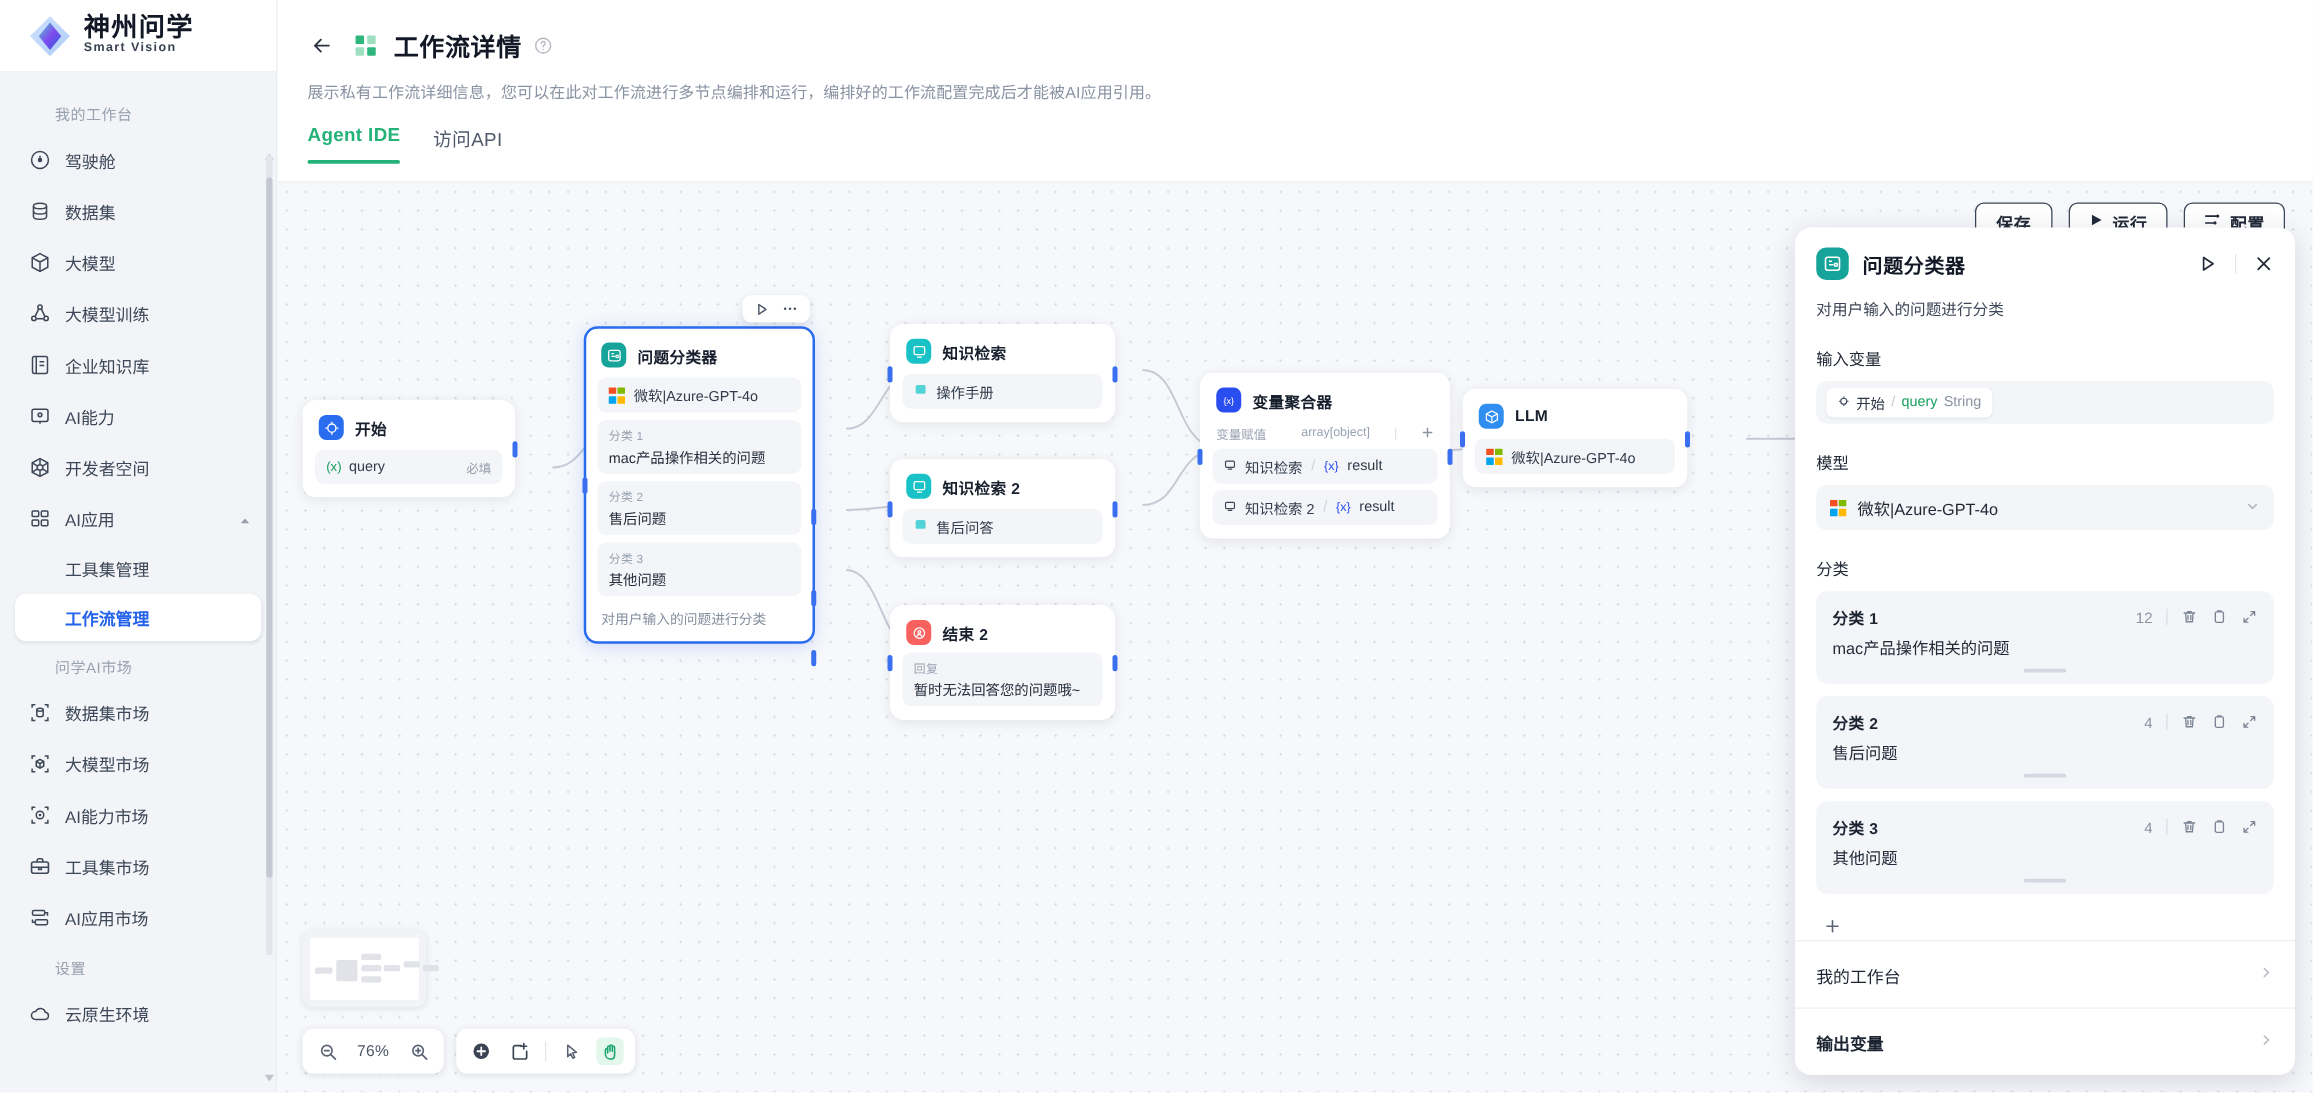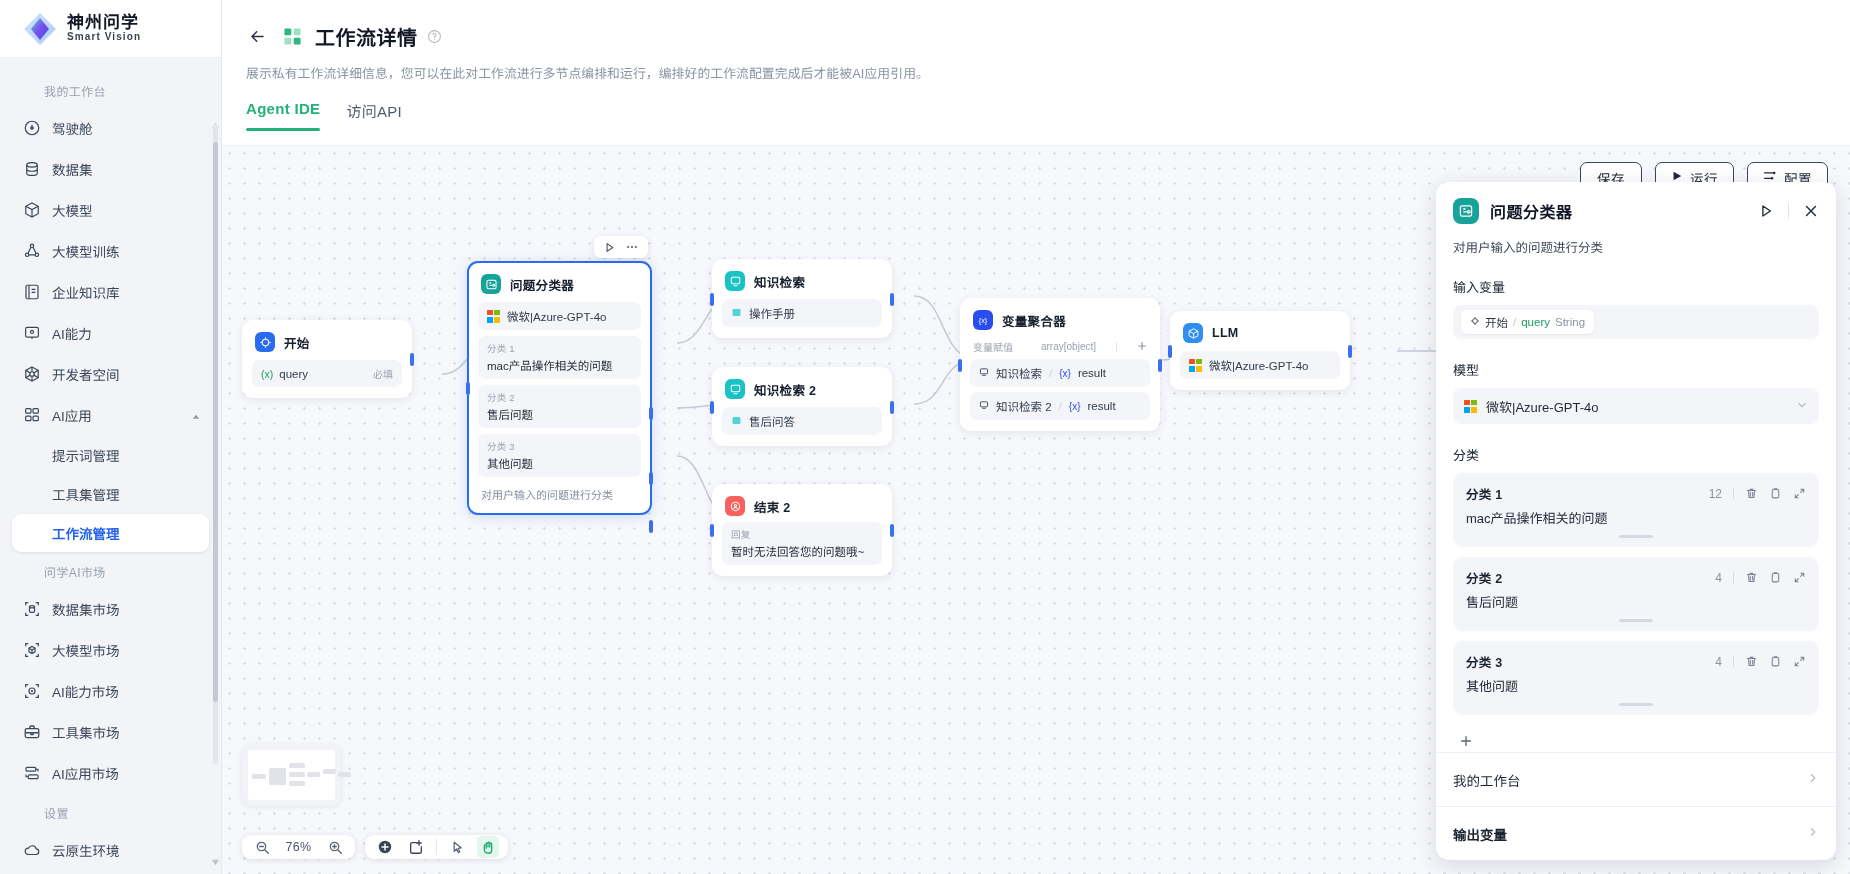--- a/index.html
+++ b/index.html
@@ -17,21 +17,21 @@
     width:222px;height:874px;flex:0 0 222px;
     background:#f2f4f7;border-right:1px solid #e6e9ef;
     display:flex;flex-direction:column;position:relative;
   }
   .brand{
     height:58px;flex:0 0 58px;display:flex;align-items:center;gap:9px;
     padding-left:22px;background:#fff;border-bottom:1px solid #eceef2;
   }
   .brand-logo{width:36px;height:36px;position:relative;flex:0 0 36px;}
   .brand-text{display:flex;flex-direction:column;line-height:1.05;}
-  .brand-cn{font-size:17px;font-weight:700;color:#121826;letter-spacing:1px;}
+  .brand-cn{font-size:21px;font-weight:700;color:#121826;letter-spacing:1px;}
   .brand-en{font-size:10px;font-weight:600;color:#3a4252;letter-spacing:1.1px;}
 
   .navscroll{flex:1;overflow:hidden;padding-top:14px;position:relative;}
   .nav-group-title{
     font-size:12px;color:#9aa2b1;padding:10px 0 8px 22px;letter-spacing:.4px;margin-left:22px;
   }
   .nav-item{
     display:flex;align-items:center;gap:11px;height:40px;margin:1px 12px;
     padding-left:11px;border-radius:9px;color:#3d4758;font-size:13.5px;
     cursor:pointer;position:relative;
@@ -82,21 +82,21 @@
     background-image:radial-gradient(#d8dce5 1px, transparent 1.1px);
     background-size:15px 15px;
     border-top:1px solid #eceef2;overflow:hidden;
   }
   .canvas-toolbar{
     position:absolute;top:16px;right:22px;display:flex;gap:13px;z-index:30;
   }
   .tb-btn{
     height:31px;min-width:62px;padding:0 15px;border:1px solid #3b4556;border-radius:7px;
     background:#fff;display:flex;align-items:center;justify-content:center;gap:7px;
-    font-size:13.5px;color:#222a38;cursor:pointer;letter-spacing:.5px;
+    font-size:13.5px;color:#222a38;cursor:pointer;letter-spacing:.5px;font-weight:bold;
   }
   .tb-btn svg{flex:0 0 auto;}
 
   .edges{position:absolute;inset:0;pointer-events:none;z-index:1;}
 
   .node{
     position:absolute;background:#fff;border-radius:11px;
     box-shadow:0 2px 9px rgba(24,36,66,.09);z-index:5;
     padding:9px 9px 10px 9px;border:1px solid transparent;
   }
@@ -138,21 +138,21 @@
   
   .minimap{
     position:absolute;left:20px;bottom:68px;width:99px;height:62px;background:#f1f3f7;
     border-radius:9px;box-shadow:0 1px 5px rgba(24,36,66,.10);padding:6px;z-index:20;
   }
   .minimap-inner{background:#fff;width:100%;height:100%;border-radius:2px;position:relative;}
   .mm{position:absolute;background:#e1e3e9;border-radius:1.5px;}
 
   .zoombar{position:absolute;left:20px;bottom:15px;display:flex;gap:10px;z-index:20;}
   .zg{
-    height:24px;background:#fff;border-radius:9px;box-shadow:0 1px 6px rgba(24,36,66,.13);
+    height:36px;background:#fff;border-radius:9px;box-shadow:0 1px 6px rgba(24,36,66,.13);
     display:flex;align-items:center;padding:0 9px;gap:9px;
   }
   .zbtn{width:22px;height:22px;display:flex;align-items:center;justify-content:center;cursor:pointer;color:#5b6374;border-radius:5px;}
   .zbtn.on{background:#e3f7ec;color:#16a36a;}
   .zlabel{font-size:12.5px;color:#4c5565;min-width:33px;text-align:center;letter-spacing:.3px;}
   .vdiv{width:1px;height:16px;background:#e3e6ec;}
 
   
   .panel{
     position:absolute;top:36px;right:14px;width:400px;bottom:14px;
@@ -325,23 +325,20 @@
           </svg>
         </span>
         <span>AI应用</span>
         <span class="chev">
           <svg viewBox="0 0 12 12" width="10" height="10" fill="#4d5667">
               <path d="M6 3.4 10 8H2z"></path>
             </svg>
         </span>
       </div>
 
-      <div class="nav-sub">
-        <span>提示词管理</span>
-      </div>
       <div class="nav-sub">
         <span>工具集管理</span>
       </div>
       <div class="nav-sub active">
         <span>工作流管理</span>
       </div>
 
       <div class="nav-group-title">问学AI市场</div>
 
       <div class="nav-item">

